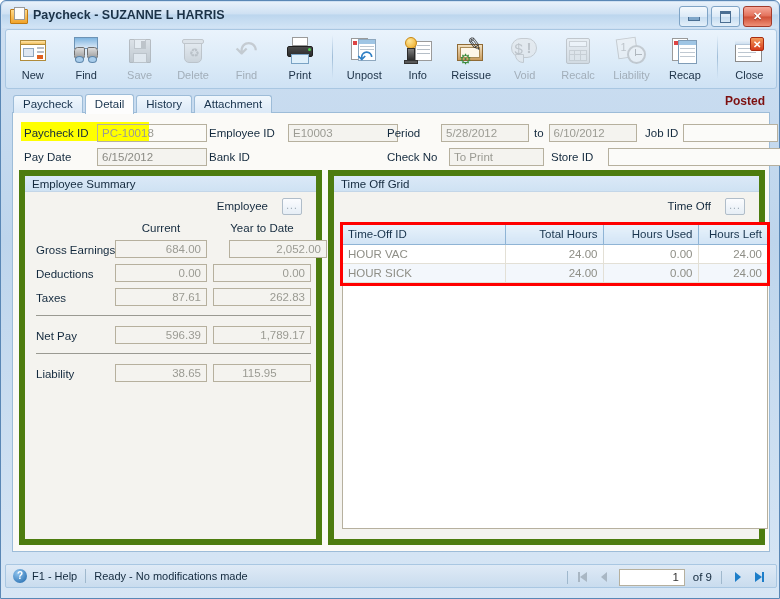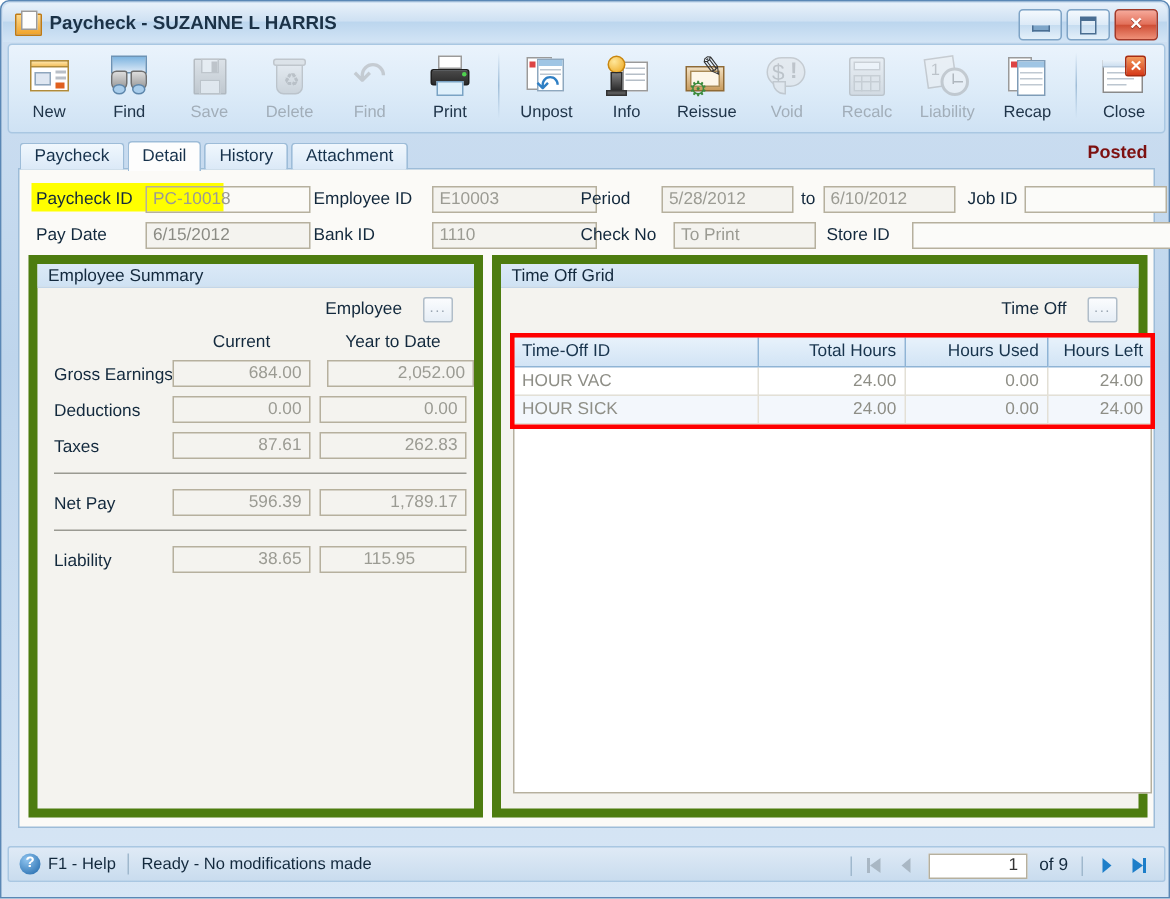--- a/index.html
+++ b/index.html
@@ -395,21 +395,20 @@
       <span class="flabel" style="width:38px;">Job ID</span>
       <span class="finput empty" style="width:95px;"></span>
     </div>
 
     <div class="formrow" style="left:11px;top:34px;">
       <span class="flabel" style="width:73px;">Pay Date</span>
       <span class="finput" style="width:110px;color:#8b8b84;">6/15/2012</span>
     </div>
     <div class="formrow" style="left:196px;top:34px;">
       <span class="flabel" style="width:79px;">Bank ID</span>
-      <span class="finput" style="width:110px;">1110</span>
     </div>
     <div class="formrow" style="left:374px;top:34px;">
       <span class="flabel" style="width:62px;">Check No</span>
       <span class="finput" style="width:95px;">To Print</span>
     </div>
     <div class="formrow" style="left:538px;top:34px;">
       <span class="flabel" style="width:57px;">Store ID</span>
       <span class="finput empty" style="width:189px;"></span>
     </div>
 
@@ -417,21 +416,21 @@
       <div class="group-title">Employee Summary</div>
 
       <div class="sumlabel" style="right:48px;top:24px;">Employee</div>
       <div class="ellipsis-btn" style="position:absolute;right:14px;top:22px;">...</div>
 
       <div class="sumcol" style="left:90px;top:46px;width:92px;">Current</div>
       <div class="sumcol" style="left:188px;top:46px;width:98px;">Year to Date</div>
 
       <div class="sumlabel" style="left:11px;top:68px;">Gross Earnings</div>
       <div class="sumfield" style="left:90px;top:64px;width:92px;">684.00</div>
-      <div class="sumfield" style="left:193px;top:64px;width:98px;padding-left:27px;">2,052.00</div>
+      <div class="sumfield" style="left:204px;top:64px;width:98px;padding-left:27px;">2,052.00</div>
 
       <div class="sumlabel" style="left:11px;top:92px;">Deductions</div>
       <div class="sumfield" style="left:90px;top:88px;width:92px;">0.00</div>
       <div class="sumfield" style="left:188px;top:88px;width:98px;">0.00</div>
 
       <div class="sumlabel" style="left:11px;top:116px;">Taxes</div>
       <div class="sumfield" style="left:90px;top:112px;width:92px;">87.61</div>
       <div class="sumfield" style="left:188px;top:112px;width:98px;">262.83</div>
 
       <div class="hr" style="left:11px;top:139px;width:275px;"></div>

